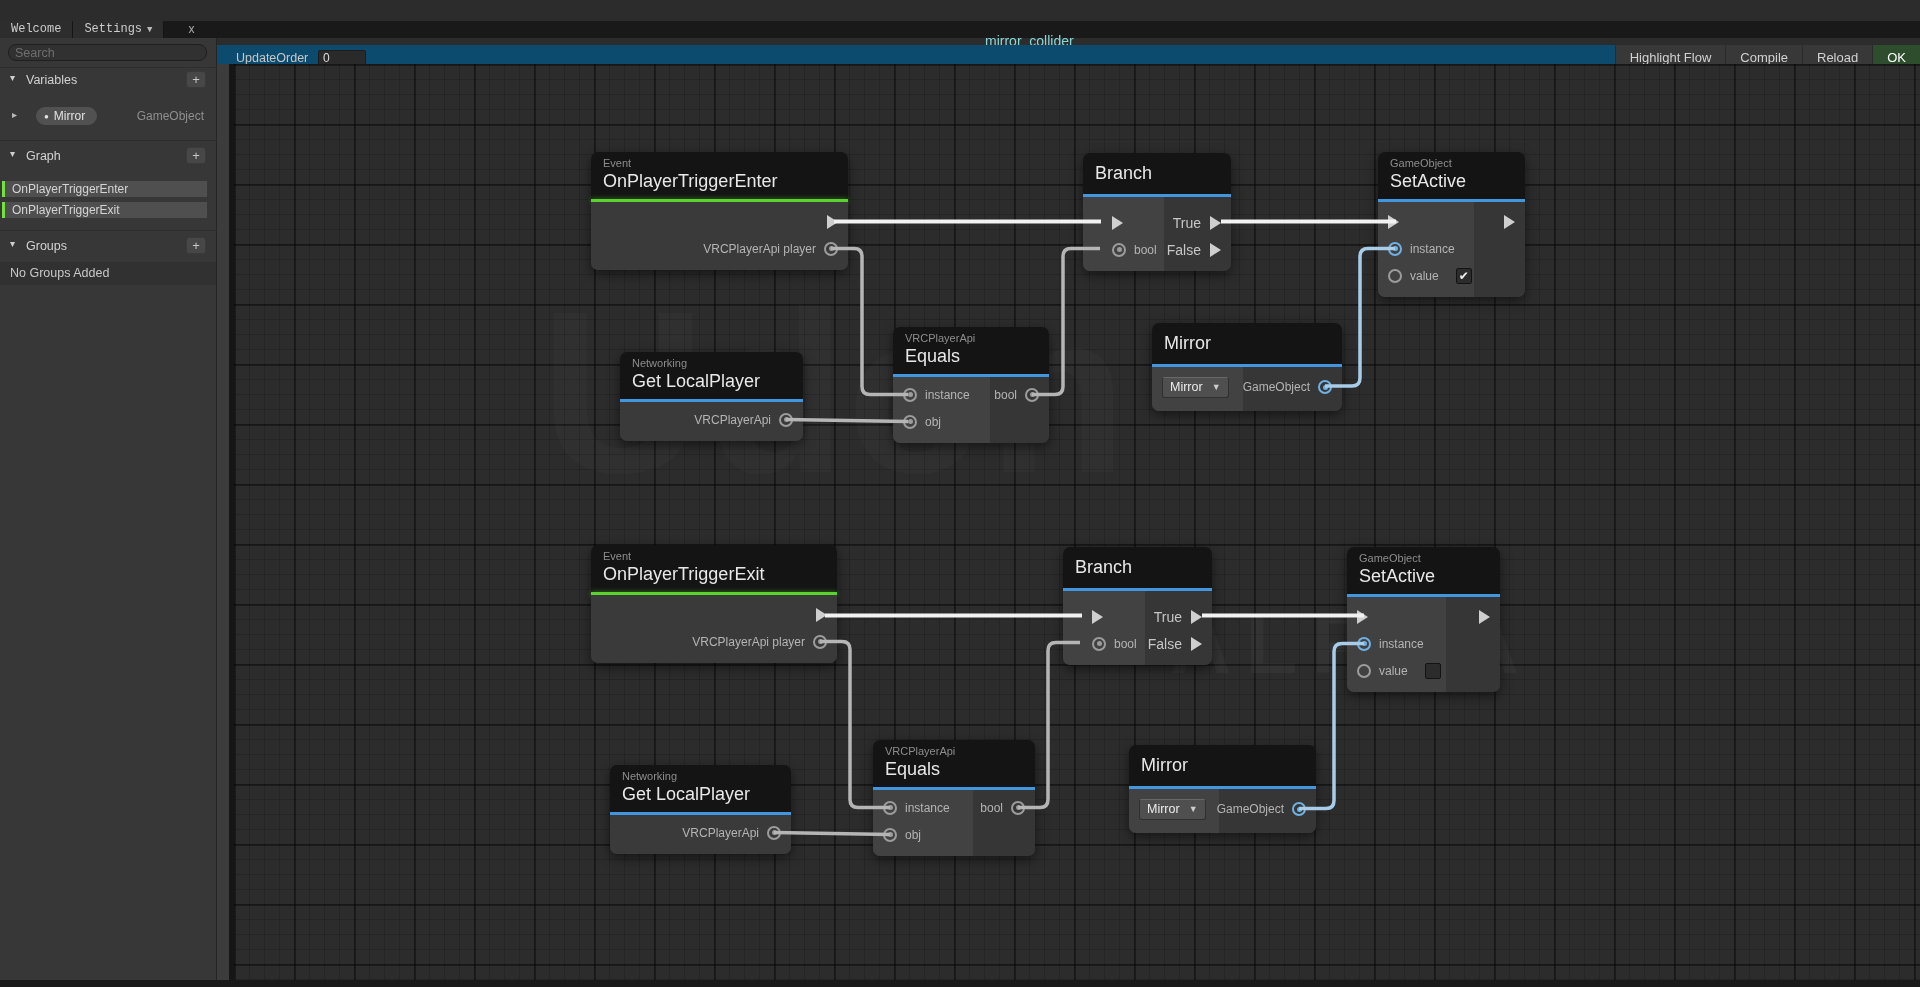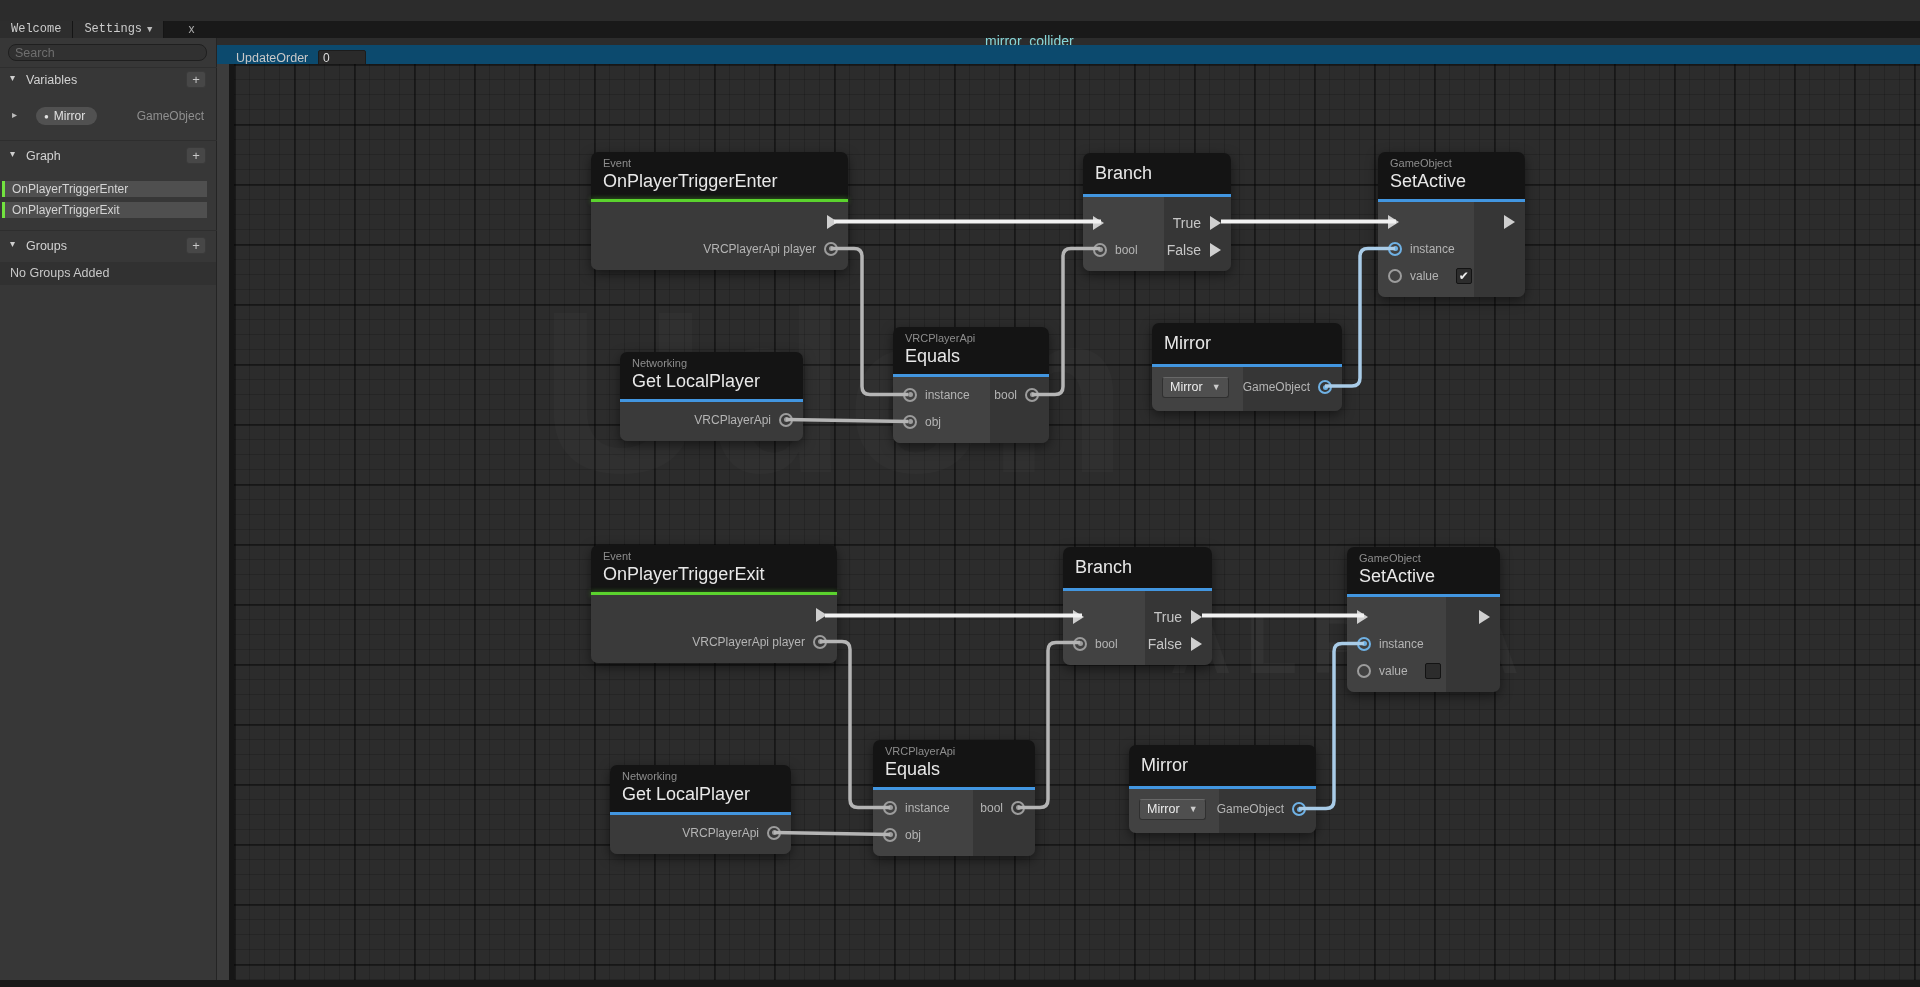--- a/index.html
+++ b/index.html
@@ -87,21 +87,21 @@
   .nh { background:#141414; border-radius:7px 7px 0 0; padding:5px 12px 6px; }
   .nh-solo { padding:9px 12px; }
   .nsub { color:#8d8d8d; font-size:11px; line-height:13px; }
   .ntit { color:#e8e8e8; font-size:18px; line-height:23px; white-space:nowrap; }
   .bar { height:3px; }
   .bar-green { background:#5bd32e; box-shadow:0 0 5px rgba(91,211,46,.6); }
   .bar-blue  { background:#4296e0; }
   .nb { border-radius:0 0 7px 7px; padding:6px 0 8px; background:#3a3a3a; }
   .nb-pt4  { padding-top:4px; }
   .nb-pt12 { padding-top:12px; }
-  .nb-split55 { background:linear-gradient(90deg,#424242 0 55%,#363636 55% 100%); }
+  .nb-split55 { background:linear-gradient(90deg,#424242 0 55%,#363636 55% 100%);padding-left:19px; }
   .nb-split62 { background:linear-gradient(90deg,#424242 0 62%,#363636 62% 100%); }
   .nb-split65 { background:linear-gradient(90deg,#414141 0 65%,#363636 65% 100%); }
   .nb-split48 { background:linear-gradient(90deg,#424242 0 48%,#363636 48% 100%); }
   .row { height:27px; display:flex; align-items:center; padding:0 10px; }
   .row32 { height:32px; }
   .spacer { flex:1; }
   .tri { width:0; height:0; border-style:solid; border-width:7px 0 7px 11px;
     border-color:transparent transparent transparent #cfcfcf; }
   .cir { width:14px; height:14px; border:2px solid #9c9c9c; border-radius:50%;
     position:relative; background:transparent; flex:0 0 auto; }
@@ -132,20 +132,26 @@
     <div class="tab">
       <span>Settings</span><span class="caret">▼</span>
     </div>
     <div class="tab-x">x</div>
     <div class="graph-title">mirror_collider</div>
   </div>
 
   <div class="toolbar">
     <span class="uo-label">UpdateOrder</span>
     <input class="uo-input" value="0" style="">
+    <div class="tb-buttons">
+      <div class="tb-btn">Highlight Flow</div>
+      <div class="tb-btn">Compile</div>
+      <div class="tb-btn">Reload</div>
+      <div class="tb-btn ok">OK</div>
+    </div>
   </div>
 
   <div class="sidebar">
     <input class="search" placeholder="Search" style="">
     <div class="sep" style="top:29px"></div>
 
     <div class="sec-head" style="top:32px">
       <span class="chev">▾</span>
       <span class="sec-label">Variables</span>
       <div class="plus-btn">+</div>

